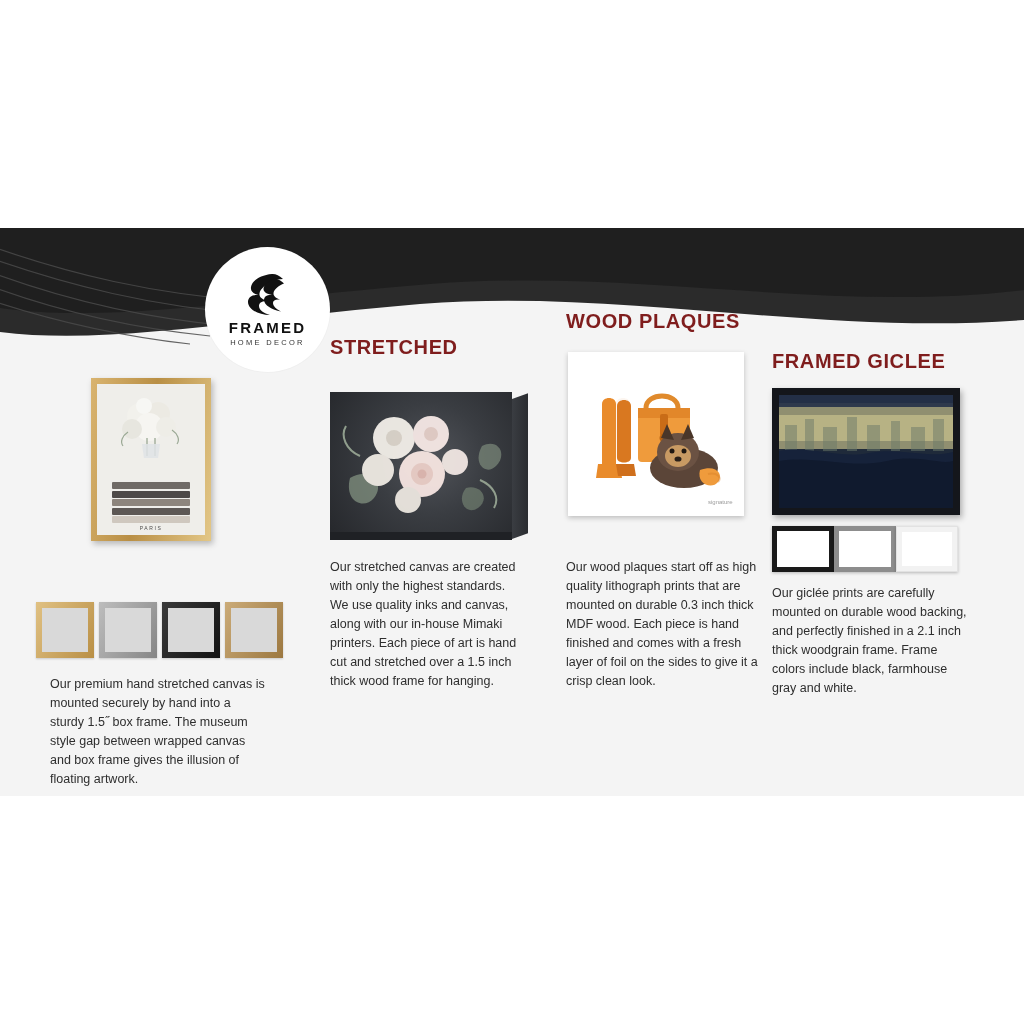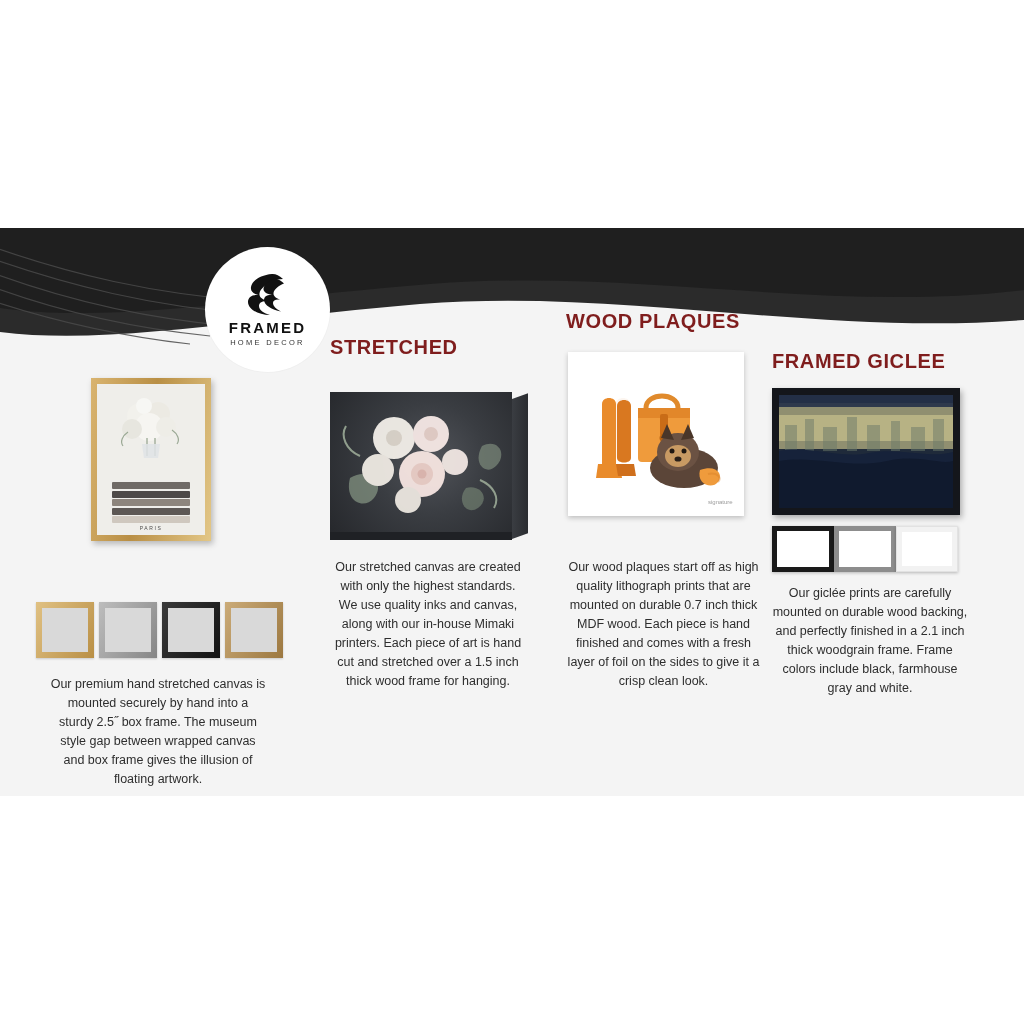--- a/index.html
+++ b/index.html
@@ -75,21 +75,20 @@
     color: #7f1d1d;
     letter-spacing: 0.6px;
     line-height: 1.18;
     text-transform: uppercase;
   }
   .col-body {
     font-family: "Liberation Sans", sans-serif;
     font-size: 12.5px;
     line-height: 1.52;
     color: #2e2e2e;
-    text-align: center;
   }
 
   
   #col1 { left: 36px; top: 360px; width: 262px; }
   #col1 .col-title { font-size: 21px; }
   #col1 .art-wrap { margin-top: 18px; height: 168px; position: relative; }
   .ffc-frame {
     position: absolute; left: 55px; top: 0;
     width: 120px; height: 163px;
     background: #c8a05c;
@@ -272,21 +271,21 @@
           <div></div>
         </div>
       <div class="swatch" style="background:linear-gradient(120deg,#3a3a3a,#121212);">
           <div></div>
         </div>
       <div class="swatch" style="background:linear-gradient(120deg,#cbab78,#9c7840);">
           <div></div>
         </div>
     </div>
 
-    <div class="col-body">Our premium hand stretched canvas is mounted securely by hand into a sturdy 2.5˝ box frame. The museum style gap between wrapped canvas and box frame gives the illusion of floating artwork.</div>
+    <div class="col-body">Our premium hand stretched canvas is mounted securely by hand into a sturdy 1.5˝ box frame. The museum style gap between wrapped canvas and box frame gives the illusion of floating artwork.</div>
   </div>
 
   <div class="col" id="col2">
     <div class="col-title">
       <div>STRETCHED</div>
     </div>
 
     <div class="sc-wrap">
       <div class="sc-side"></div>
       <div class="sc-bottom"></div>
@@ -350,21 +349,21 @@
           <circle cx="104" cy="99" r="2.5" fill="#201812"></circle>
           <circle cx="116" cy="99" r="2.5" fill="#201812"></circle>
           <ellipse cx="110" cy="107" rx="3.5" ry="2.6" fill="#2a2019"></ellipse>
           <path d="M132 118 C148 112 156 122 150 130 C144 138 128 132 132 118Z" fill="#ef9b3c"></path>
           <path d="M140 122 C150 120 154 126 150 130" stroke="#d2792159" stroke-width="2" fill="none"></path>
         </g>
         <text x="140" y="152" font-family="Liberation Sans, sans-serif" font-size="6" fill="#9b9b9b">signature</text>
       </svg>
     </div>
 
-    <div class="col-body">Our wood plaques start off as high quality lithograph prints that are mounted on durable 0.7 inch thick MDF wood. Each piece is hand finished and comes with a fresh layer of foil on the sides to give it a crisp clean look.</div>
+    <div class="col-body">Our wood plaques start off as high quality lithograph prints that are mounted on durable 0.3 inch thick MDF wood. Each piece is hand finished and comes with a fresh layer of foil on the sides to give it a crisp clean look.</div>
   </div>
 
   <div class="col" id="col4">
     <div class="col-title">
       <div>FRAMED GICLEE</div>
     </div>
 
     <div class="fg-frame">
       <div class="fg-art">
         <svg width="174" height="113" viewBox="0 0 174 113" preserveAspectRatio="none" xmlns="http://www.w3.org/2000/svg">

